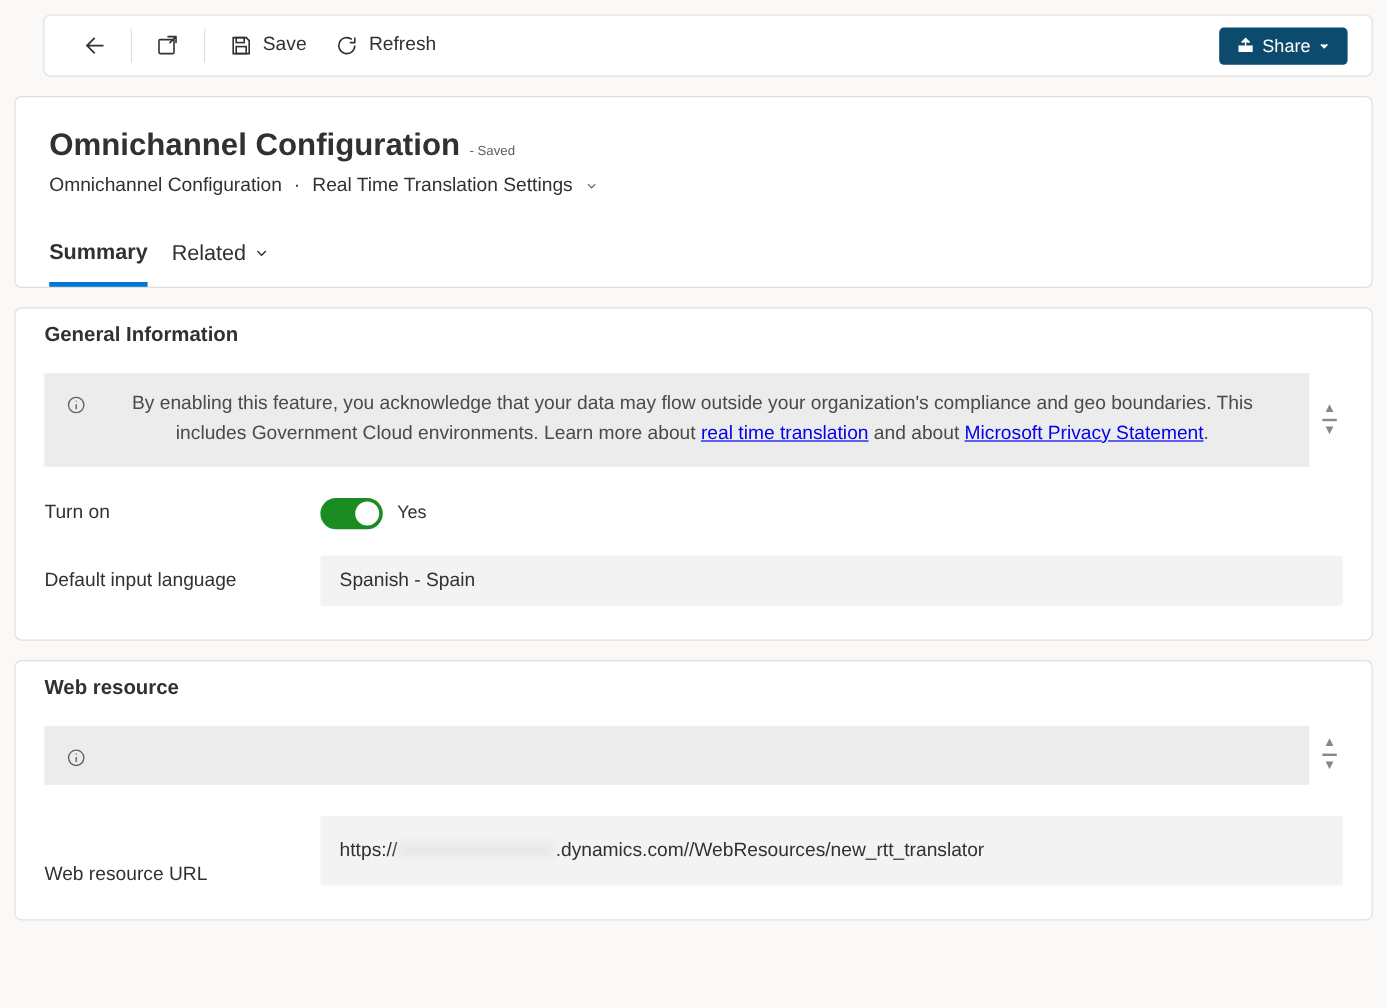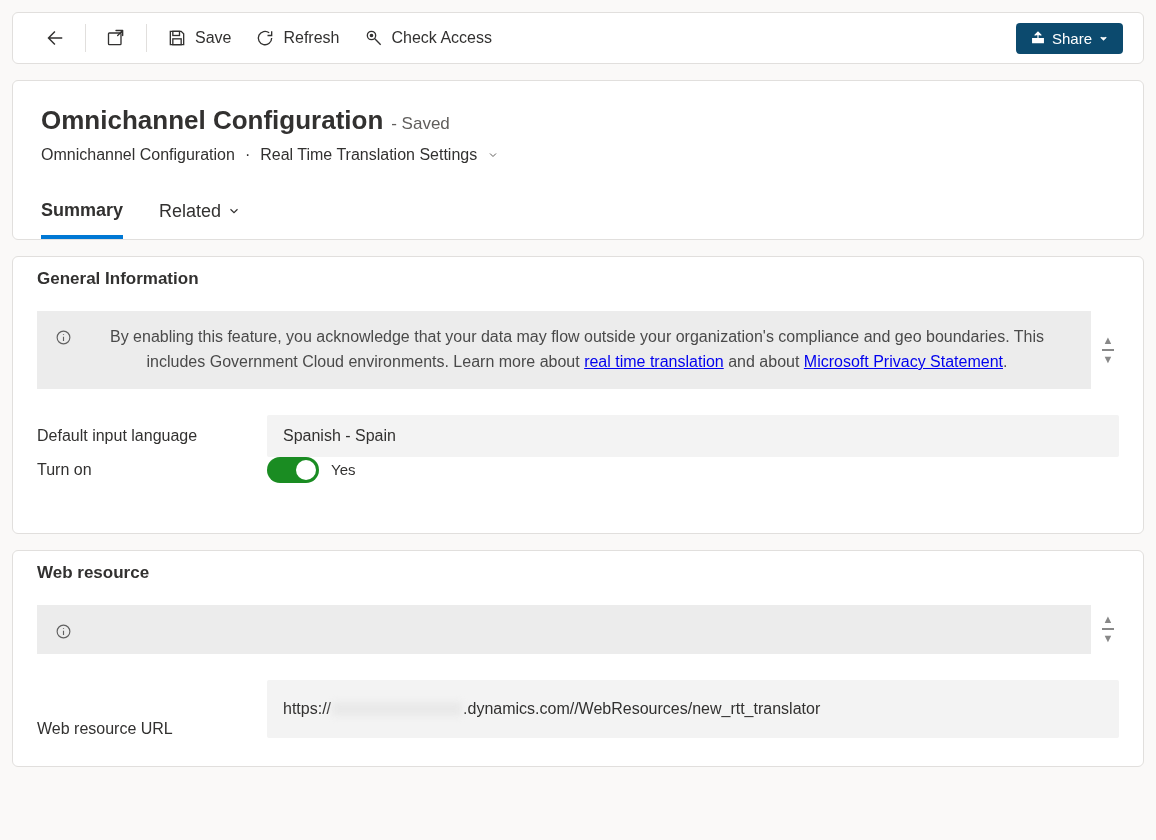--- a/index.html
+++ b/index.html
@@ -15,20 +15,21 @@
     background: #fff;
     border: 1px solid #e1dfdd;
     border-radius: 6px;
     margin-bottom: 16px;
   }
   .toolbar {
     display: flex;
     align-items: center;
     padding: 8px 20px;
     gap: 4px;
+    margin-left: 24px;
   }
   .tb-btn {
     display: inline-flex;
     align-items: center;
     gap: 8px;
     padding: 6px 10px;
     border: none;
     background: transparent;
     font-size: 16px;
     color: #323130;
@@ -55,36 +56,36 @@
     cursor: pointer;
   }
   .share-btn svg { fill: #fff; }
   .header-card { padding: 24px 28px 0 28px; }
   .page-title {
     font-size: 26px;
     font-weight: 600;
     display: inline-block;
   }
   .saved-label {
-    font-size: 17px;
+    font-size: 11px;
     color: #605e5c;
     font-weight: 400;
     margin-left: 4px;
   }
   .breadcrumb {
     margin-top: 10px;
     font-size: 16px;
     color: #323130;
     display: flex;
     align-items: center;
     gap: 10px;
   }
   .tabs {
     display: flex;
-    gap: 36px;
+    gap: 20px;
     margin-top: 26px;
   }
   .tab {
     padding: 10px 0 14px 0;
     font-size: 18px;
     color: #323130;
     cursor: pointer;
     display: inline-flex;
     align-items: center;
     gap: 6px;
@@ -208,28 +209,20 @@
       </svg>
     <span>Save</span>
   </button>
   <button class="tb-btn">
     <svg width="20" height="20" viewBox="0 0 24 24" fill="none" stroke="#323130" stroke-width="1.6">
         <path d="M20 12a8 8 0 1 1-3-6.2"></path>
         <path d="M20 4v5h-5"></path>
       </svg>
     <span>Refresh</span>
   </button>
-  <button class="tb-btn">
-    <svg width="20" height="20" viewBox="0 0 24 24" fill="none" stroke="#323130" stroke-width="1.6">
-        <circle cx="9" cy="9" r="5"></circle>
-        <path d="M13 13l7 7"></path>
-        <circle cx="9" cy="9" r="1.4" fill="#323130"></circle>
-      </svg>
-    <span>Check Access</span>
-  </button>
   <div class="tb-spacer"></div>
   <button class="share-btn">
     <svg width="16" height="16" viewBox="0 0 24 24" fill="none" stroke="#fff" stroke-width="1.8">
         <path d="M4 12v7h16v-7"></path>
         <path d="M12 3v12M7 8l5-5 5 5"></path>
       </svg>
     <span>Share</span>
     <svg width="11" height="11" viewBox="0 0 24 24" fill="none" stroke="#fff" stroke-width="2.5">
         <path d="M6 9l6 6 6-6"></path>
       </svg>
@@ -275,31 +268,31 @@
         <span>By enabling this feature, you acknowledge that your data may flow outside your organization's compliance and geo boundaries. This includes Government Cloud environments. Learn more about </span><a href="#">real time translation</a><span> and about </span><a href="#">Microsoft Privacy Statement</a><span>.</span>
       </div>
     </div>
     <div class="scroll-arrows">
       <span class="arrow">▲</span>
       <span class="dash"></span>
       <span class="arrow">▼</span>
     </div>
   </div>
 
-  <div class="form-row" style="margin-bottom:0">
-    <div class="form-label">Default input language</div>
-    <div class="select-box">Spanish - Spain</div>
-  </div>
-
   <div class="form-row">
     <div class="form-label">Turn on</div>
     <div class="toggle">
       <div class="knob"></div>
     </div>
     <span class="toggle-text">Yes</span>
+  </div>
+
+  <div class="form-row" style="margin-bottom:0">
+    <div class="form-label">Default input language</div>
+    <div class="select-box">Spanish - Spain</div>
   </div>
 </div>
 
 <div class="card section-card">
   <div class="section-title">Web resource</div>
 
   <div class="info-wrap">
     <div class="info-banner" style="text-align:left">
       <svg width="17" height="17" viewBox="0 0 24 24" fill="none" stroke="#606060" stroke-width="1.6" style="margin-top:4px">
           <circle cx="12" cy="12" r="9"></circle>

